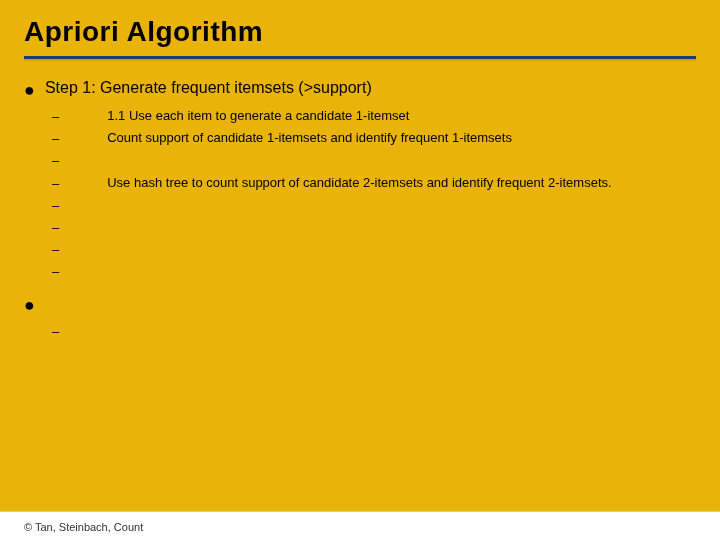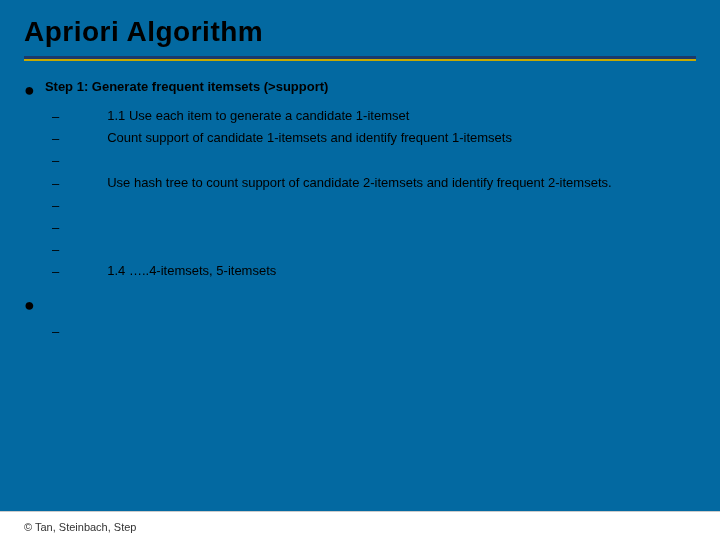--- a/index.html
+++ b/index.html
@@ -14,21 +14,21 @@
       background: #ffffff;
       font-family: Arial, sans-serif;
       font-size: 14px;
       color: #000000;
       overflow: hidden;
     }
 
     .page-container {
       width: 720px;
       height: 540px;
-      background: #0369a1;
+      background: #eab308;
       display: flex;
       flex-direction: column;
       padding: 0;
     }
 
     .header {
       padding: 16px 24px 8px 24px;
     }
 
     .title {
@@ -67,22 +67,22 @@
 
     .bullet {
       font-size: 18px;
       margin-right: 10px;
       margin-top: 1px;
       color: #000;
       flex-shrink: 0;
     }
 
     .step-title {
-      font-size: 13px;
-      font-weight: bold;
+      font-size: 16px;
+      font-weight: normal;
       color: #000000;
     }
 
     .sub-items {
       margin-left: 28px;
     }
 
     .sub-item {
       display: flex;
       align-items: flex-start;
@@ -161,21 +161,20 @@
         <div class="sub-item">
           <span class="dash">–</span>
         </div>
 
         <div class="sub-item">
           <span class="dash">–</span>
         </div>
 
         <div class="sub-item">
           <span class="dash">–</span>
-          <span class="sub-text">1.4 …..4-itemsets, 5-itemsets</span>
         </div>
 
       </div>
     </div>
 
     <div class="step-section">
       <div class="step-header">
         <span class="bullet">●</span>
       </div>
       <div class="sub-items">
@@ -183,15 +182,15 @@
         <div class="sub-item">
           <span class="dash">–</span>
         </div>
 
       </div>
     </div>
 
   </div>
 
   <div class="footer">
-    <span class="footer-text">© Tan, Steinbach, Step</span>
+    <span class="footer-text">© Tan, Steinbach, Count</span>
   </div>
 </div>
 
 </body></html>

